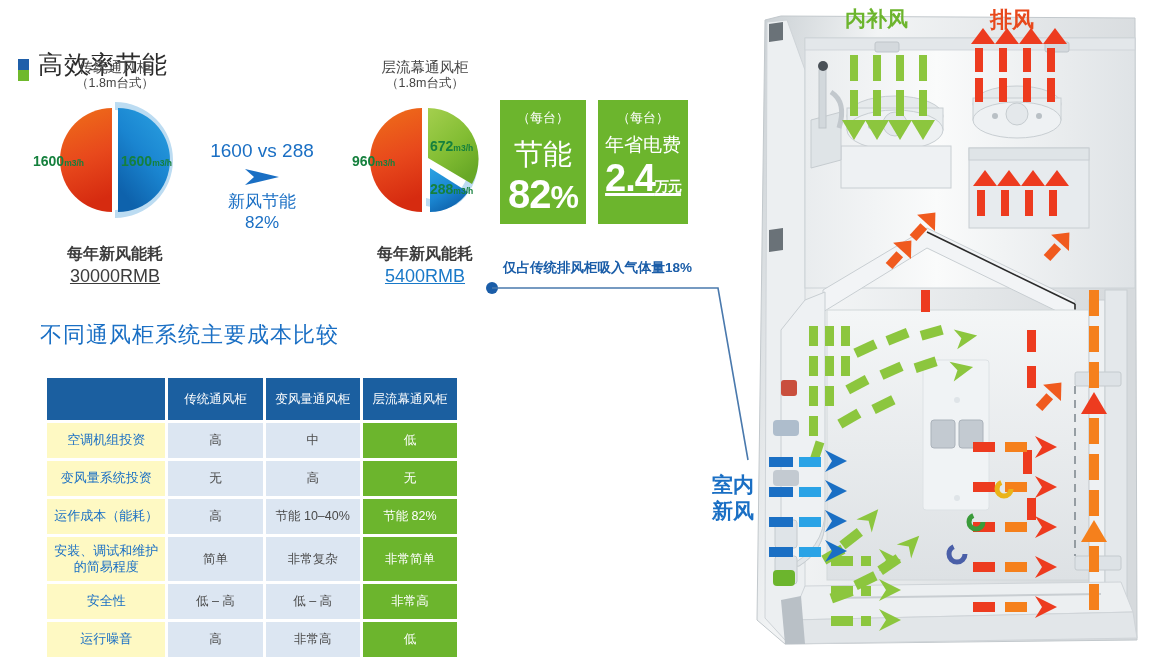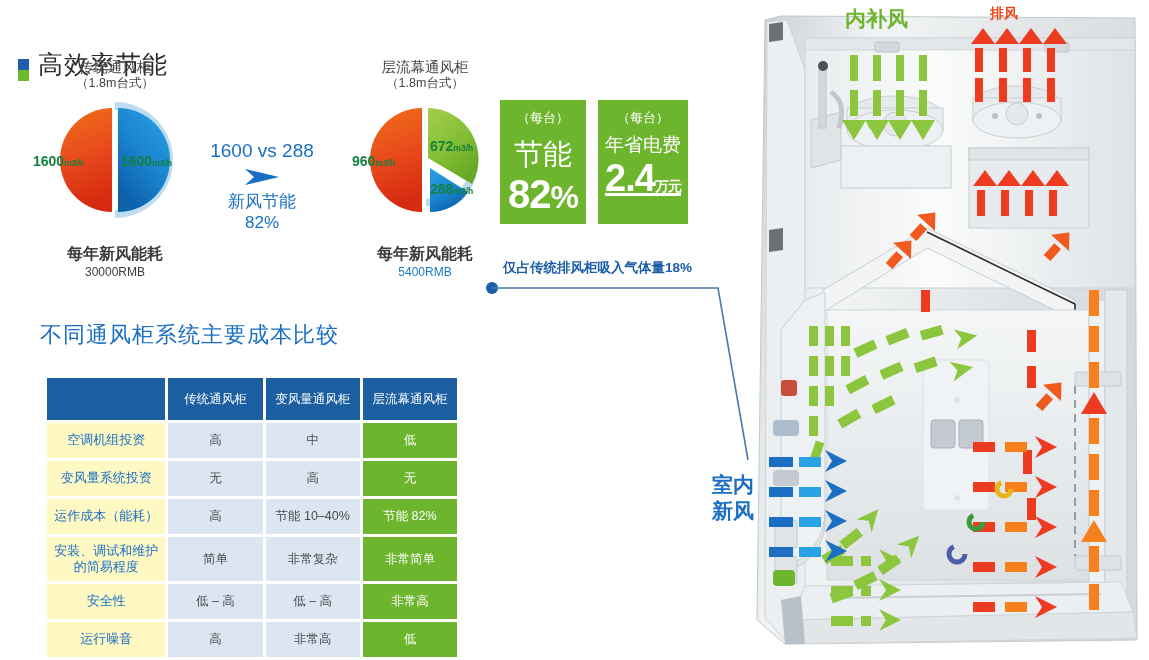--- a/index.html
+++ b/index.html
@@ -13,21 +13,21 @@
   #header .mark .bot{flex:1;background:#6fb92c;}
   #header .title{font-size:25px;color:#2b2b2b;letter-spacing:1px;font-weight:400;}
 
   
   .pie-block{position:absolute;}
   .pie-cap{text-align:center;color:#444;line-height:1.25;}
   .pie-cap .l1{font-size:14.5px;}
   .pie-cap .l2{font-size:12.5px;}
   .pie-foot{text-align:center;line-height:1.3;}
   .pie-foot .l1{font-size:16px;color:#3c3c3c;font-weight:bold;}
-  .pie-foot .l2{font-size:12px;color:#3c3c3c;}
+  .pie-foot .l2{font-size:18px;color:#3c3c3c;text-decoration:underline;}
   .pie-foot .l2.blue{color:#1a79c8;}
   .pie-wrap{position:relative;}
   .pie-label{position:absolute;color:#15803d;font-weight:bold;white-space:nowrap;}
   .pie-label .num{font-size:14px;}
   .pie-label .unit{font-size:8.5px;}
 
   
   #vs{position:absolute;left:198px;top:140px;width:128px;text-align:center;color:#1a6fc4;}
   #vs .vs-line{font-size:19px;letter-spacing:0px;}
   #vs .vs-b1{font-size:17px;margin-top:2px;}
@@ -52,21 +52,21 @@
   #cost-table col.c1,#cost-table col.c2,#cost-table col.c3{width:94px;}
 
   
   #callout-text{position:absolute;left:503px;top:259px;font-size:13.5px;color:#1a5da8;font-weight:bold;white-space:nowrap;}
   #callout-svg{position:absolute;left:480px;top:275px;}
 
   
   #diagram{position:absolute;left:745px;top:0;width:404px;height:660px;}
   .dlabel{position:absolute;font-weight:bold;white-space:nowrap;}
   #lbl-green{left:845px;top:5px;font-size:21px;color:#6cb52d;}
-  #lbl-red{left:990px;top:5px;font-size:14px;color:#e8491c;}
+  #lbl-red{left:990px;top:5px;font-size:22px;color:#e8491c;}
   #lbl-blue{left:712px;top:472px;font-size:21px;color:#1a6fc4;line-height:1.25;}
 </style>
 </head>
 <body>
 
 <div id="page">
 
   <div id="header">
     <span class="mark">
       <span class="top"></span>

